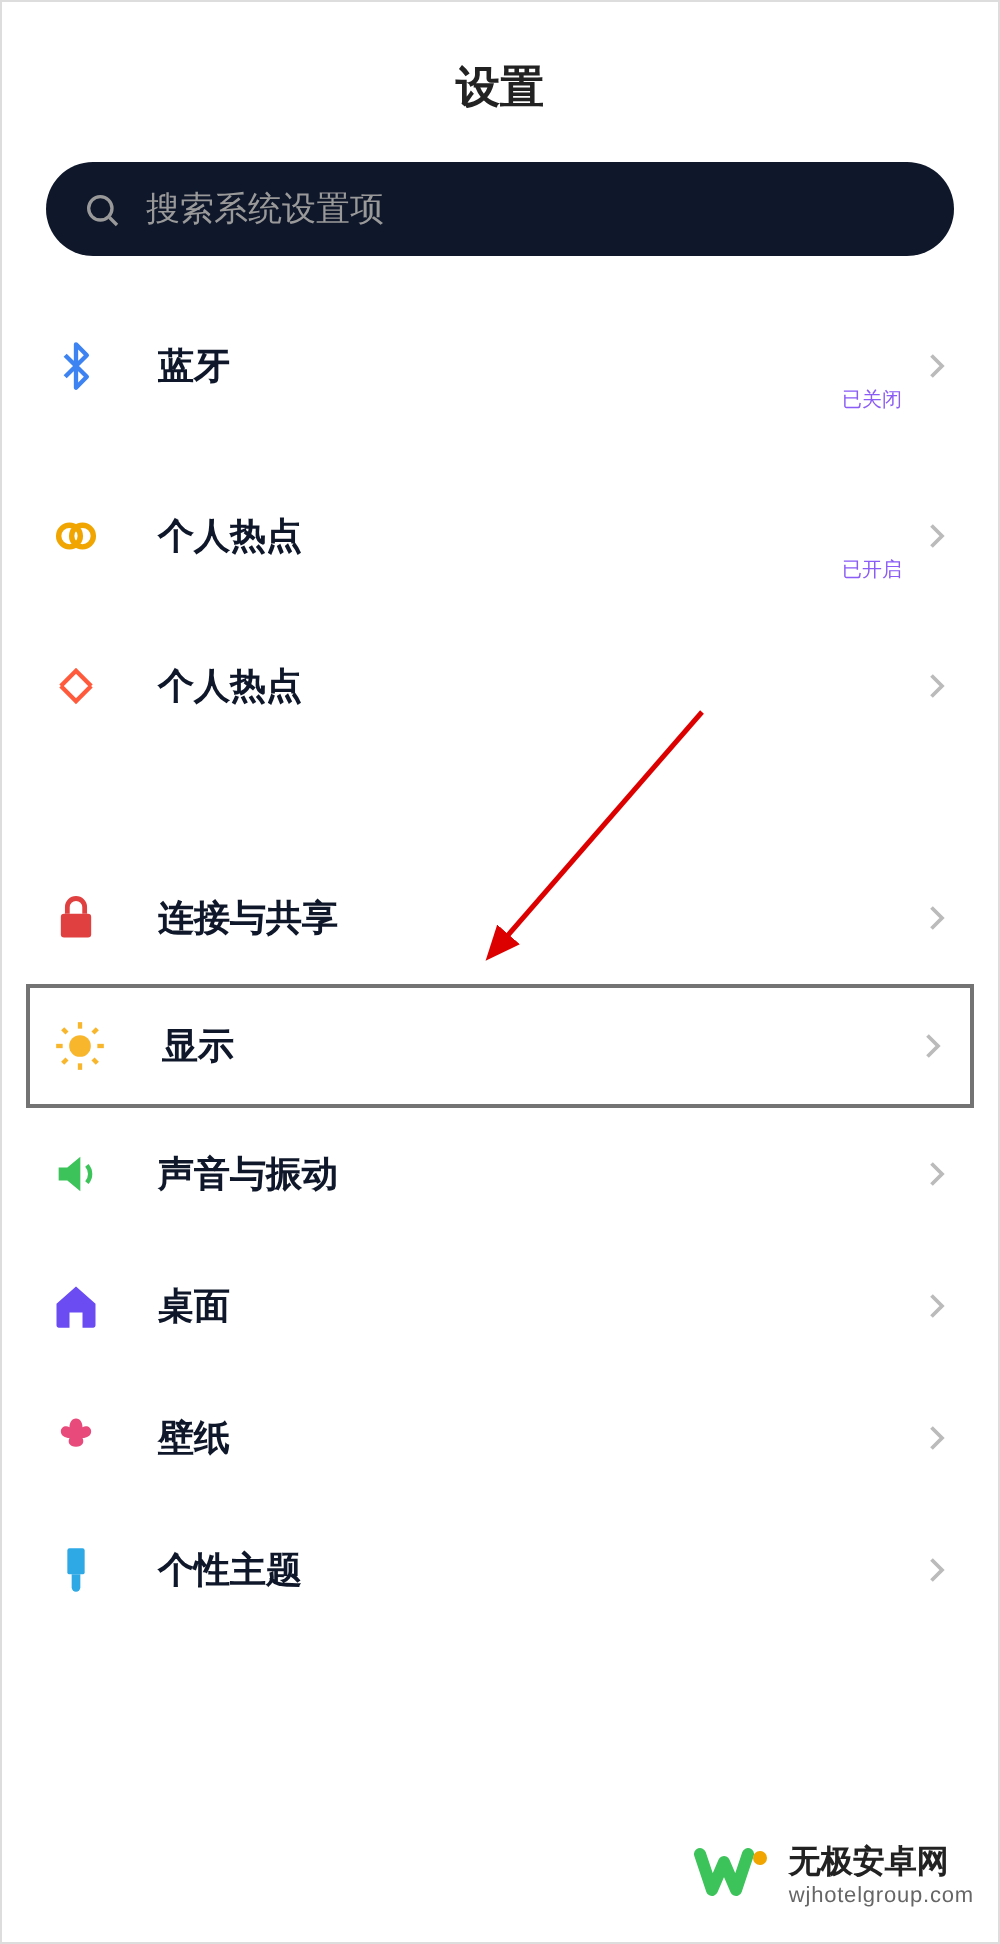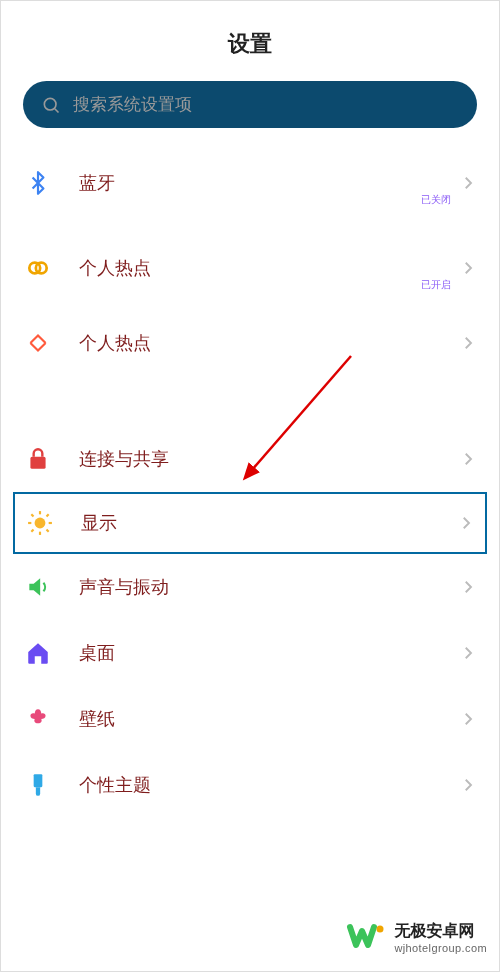--- a/index.html
+++ b/index.html
@@ -1,26 +1,26 @@
 <!DOCTYPE html>
 <html><head>
 <meta charset="utf-8">
 <style>
 * { margin:0; padding:0; box-sizing:border-box; }
 body { font-family:-apple-system,"PingFang SC","Microsoft YaHei",sans-serif; background:#fff; width:500px; height:972px; position:relative; overflow:hidden; border:1px solid #ddd; }
 .page-title { text-align:center; font-size:22px; font-weight:600; color:#222; padding:28px 12px 22px; }
-.search-bar { display:flex; align-items:center; background:#0c4a6e; border-radius:24px; margin:0 22px 12px; padding:12px 18px; }
+.search-bar { display:flex; align-items:center; background:#0f172a; border-radius:24px; margin:0 22px 12px; padding:12px 18px; }
 .search-bar svg { flex-shrink:0; margin-right:12px; }
 .search-placeholder { color:#999; font-size:17px; }
 .group { padding:0 0; }
 .spacer { height:50px; }
 .row { display:flex; align-items:center; padding:18px 22px; position:relative; }
-.row.hi { border:2px solid #0369a1; margin:0 12px; padding:14px 10px;justify-content:flex-end; }
+.row.hi { border:2px solid #737373; margin:0 12px; padding:14px 10px;justify-content:flex-end; }
 .icon-slot { width:30px; height:30px; display:flex; align-items:center; justify-content:center; flex-shrink:0; }
-.label { flex:1; font-size:18px; color:#7f1d1d; margin-left:26px; }
+.label { flex:1; font-size:18px; color:#0f172a; margin-left:26px;font-weight:bold; }
 .status { font-size:10px; color:#8b5cf6; margin-right:8px;margin-top:35px; }
 .chev { flex-shrink:0; }
 .arrow-overlay { position:absolute; left:240px; top:350px; pointer-events:none; }
 .watermark { position:absolute; right:12px; bottom:14px; display:flex; align-items:center; color:#333;margin-top:48px; }
 .wm-logo { width:40px; height:40px; margin-right:8px; }
 .wm-text .t1 { font-size:16px; font-weight:600; color:#222; }
 .wm-text .t2 { font-size:11px; color:#666; letter-spacing:.4px; }
 </style>
 </head>
 <body>

